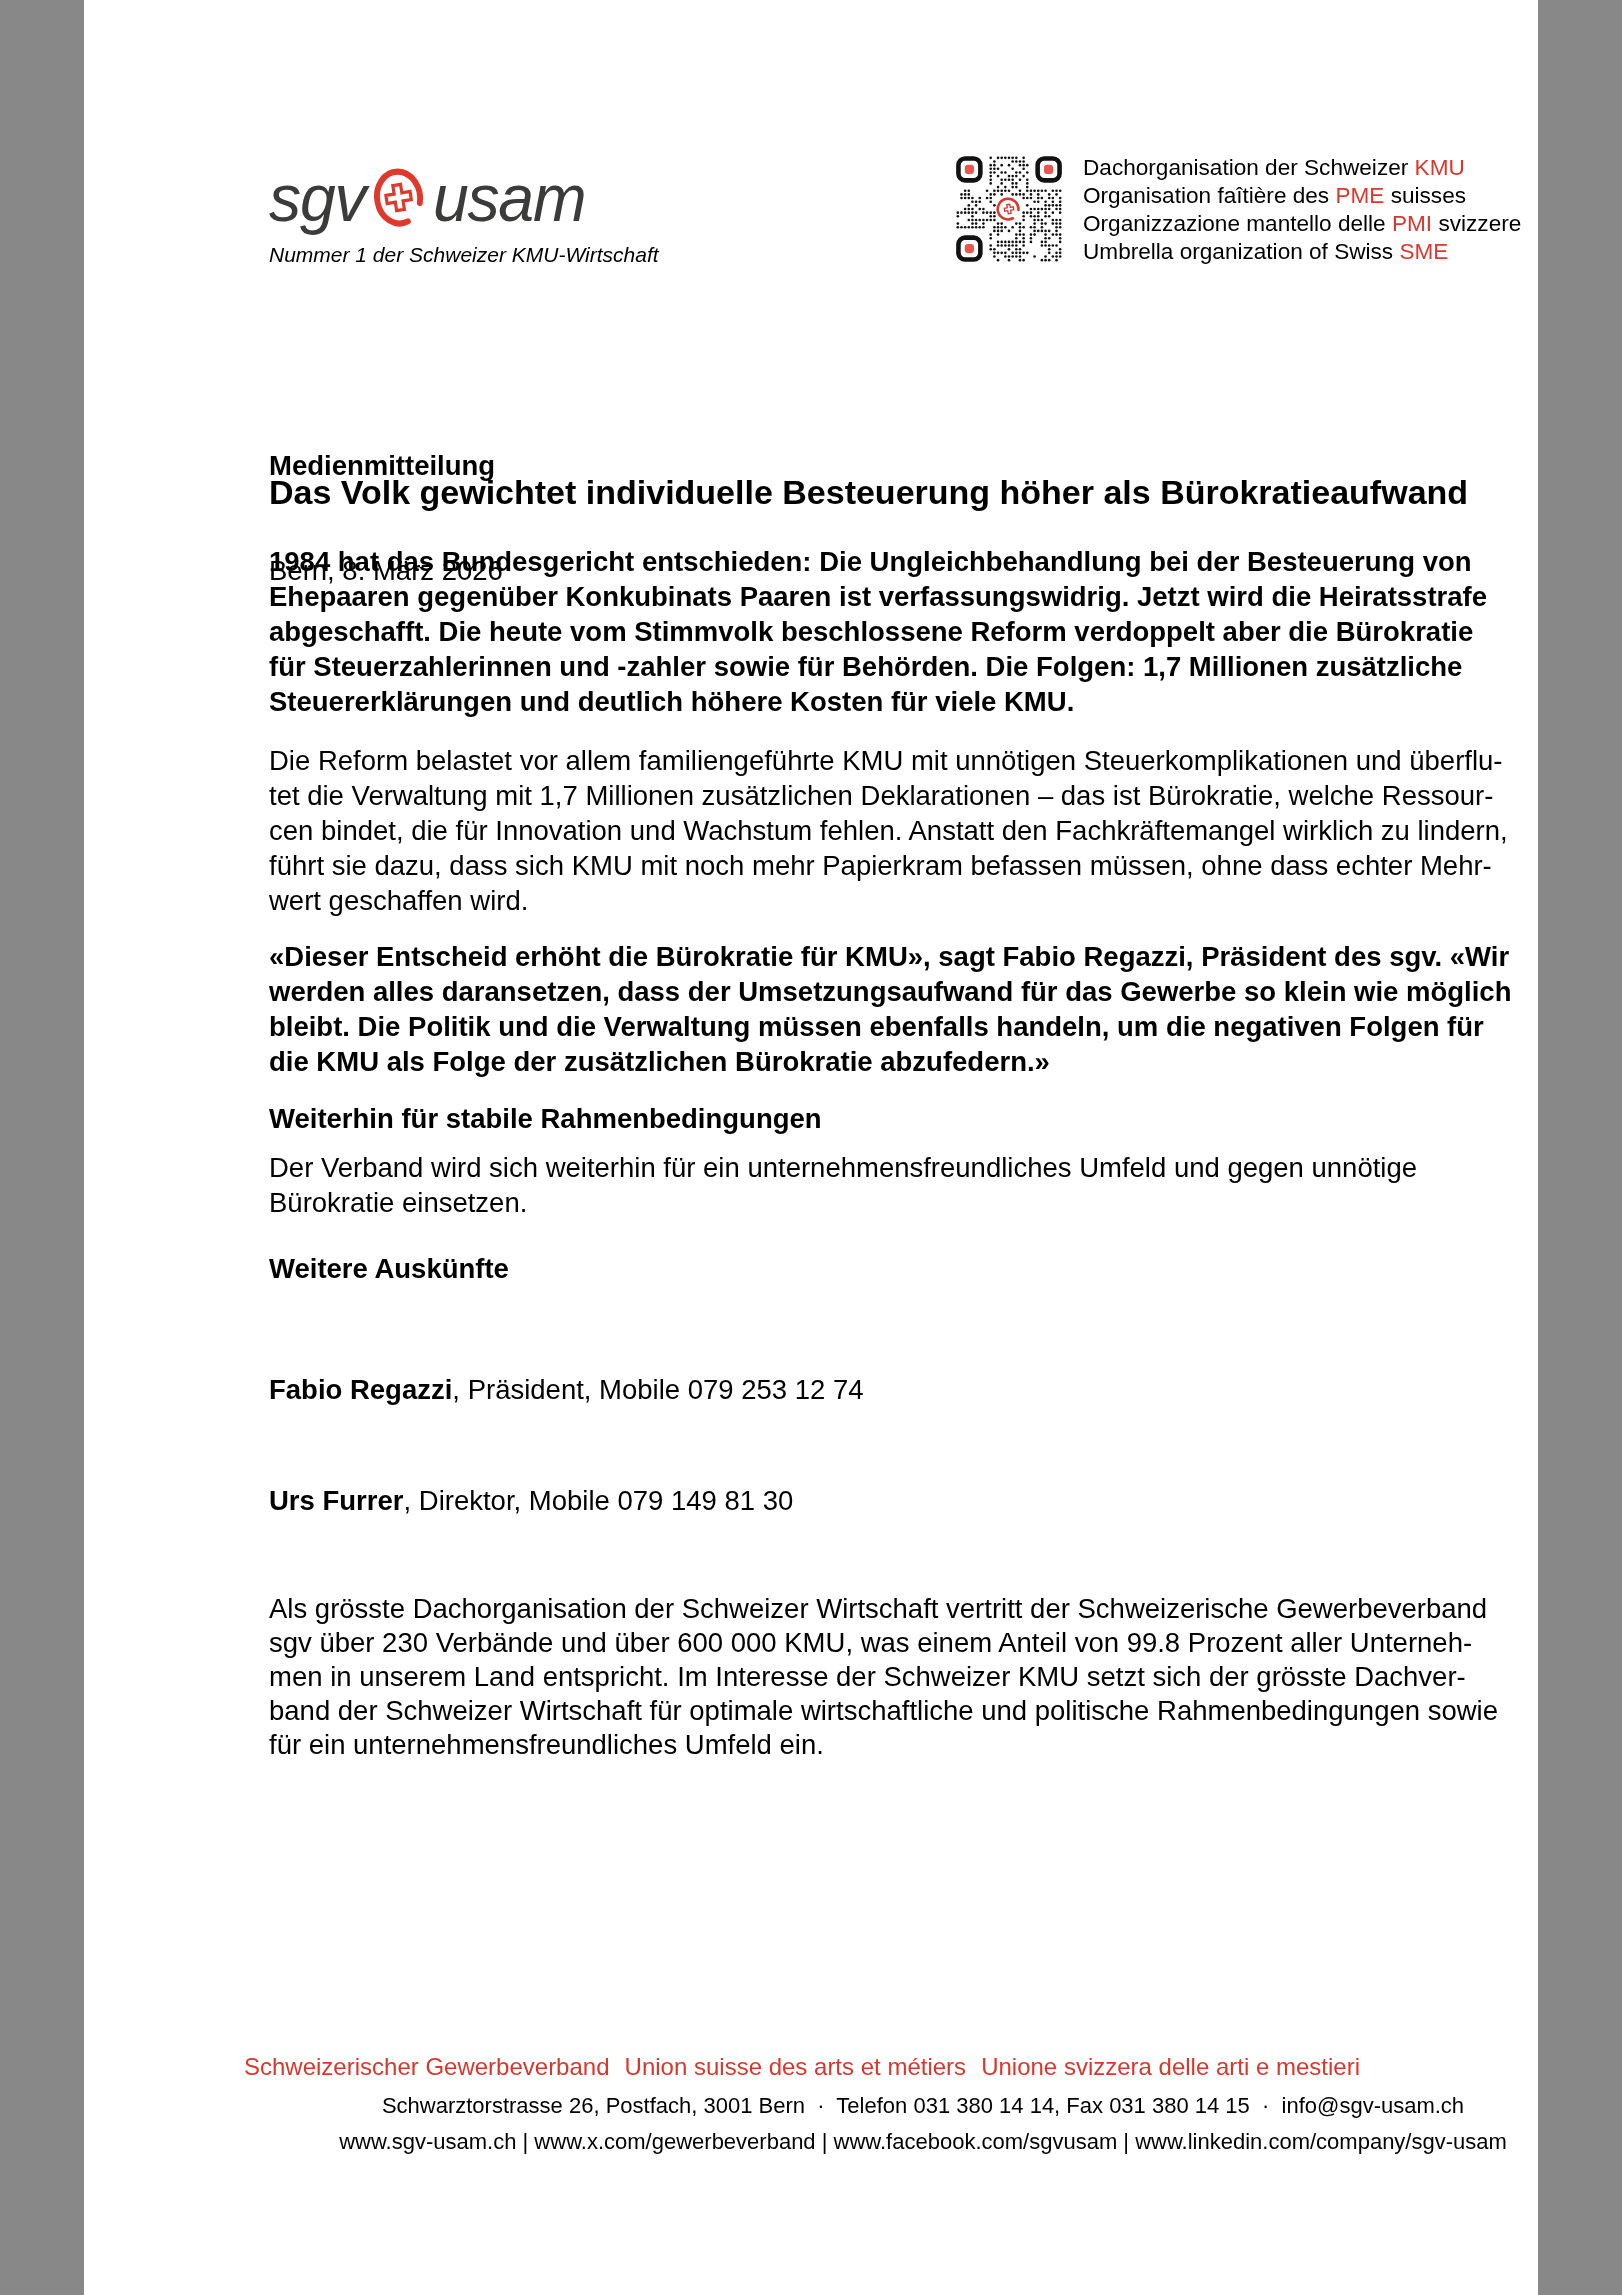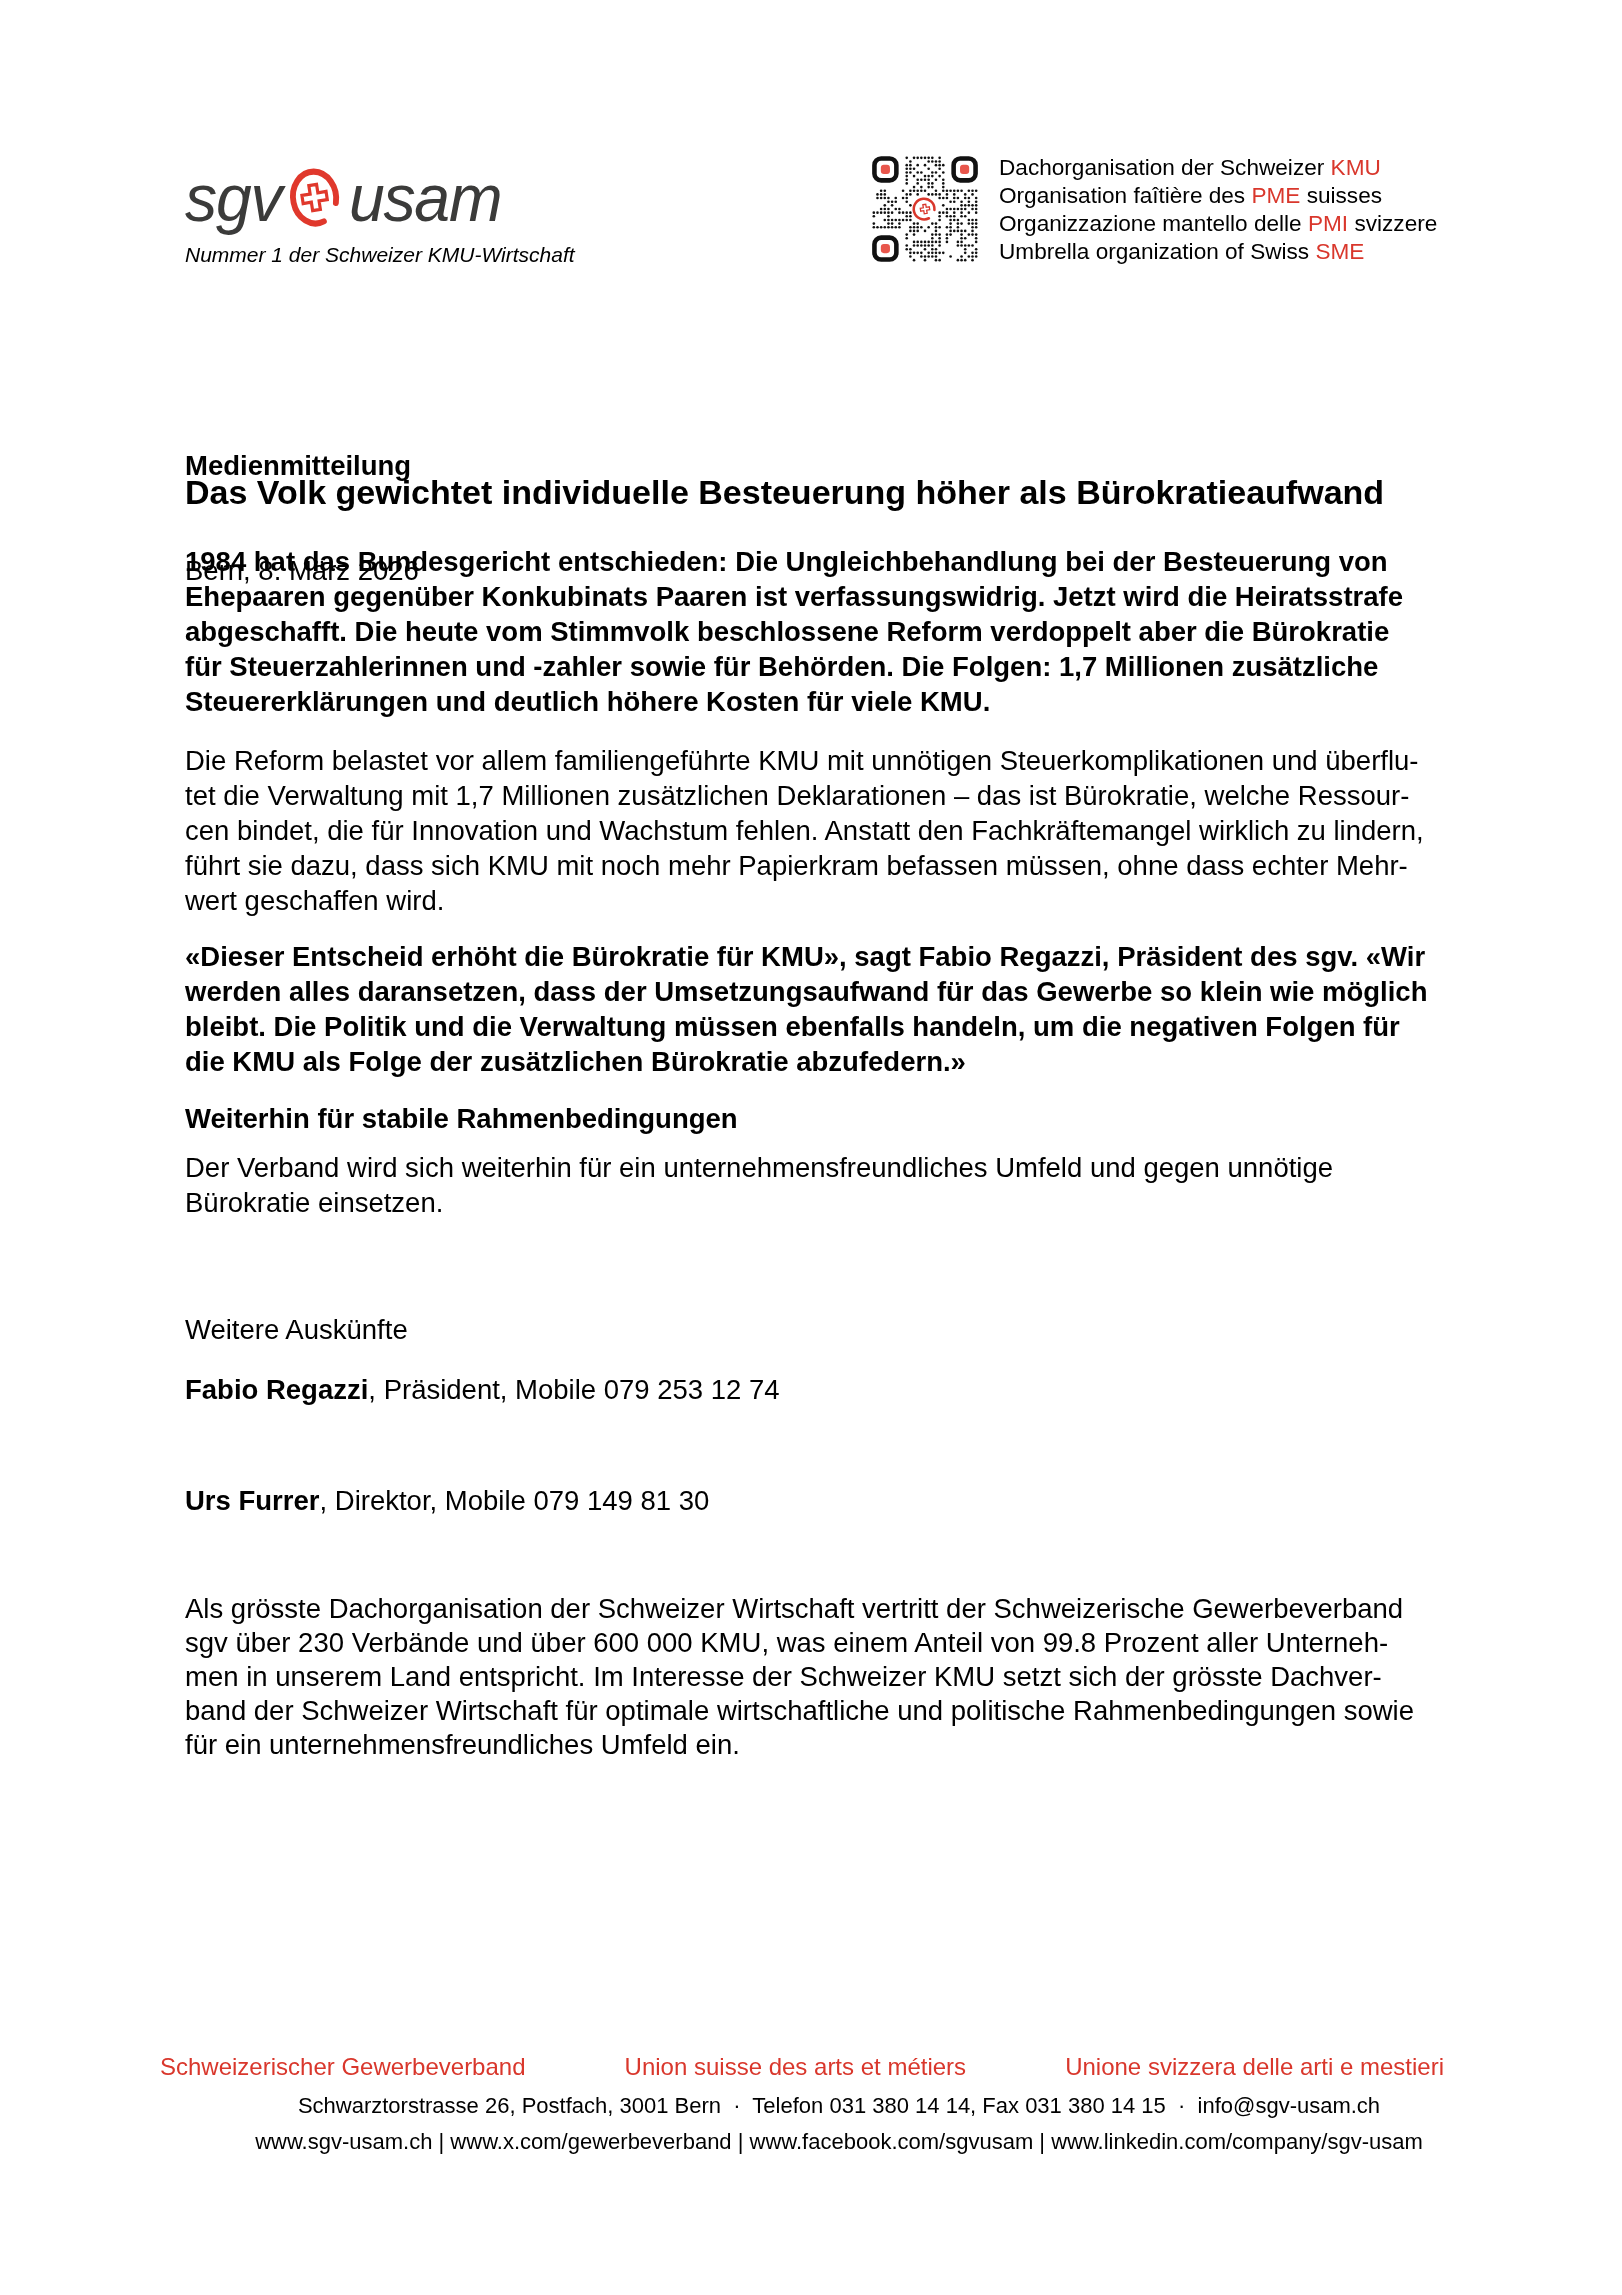--- a/index.html
+++ b/index.html
@@ -1,18 +1,18 @@
 <!DOCTYPE html>
 <html style="--red: #d9372c; --logo-gray: #3b3b3a;font-size:10.5px"><head>
 <meta charset="utf-8">
 <style>
   html,body{margin:0;padding:0;background:#888;}
   .page{
     position:relative;
-    width:1622px;height:2295px;
+    width:1454px;height:2295px;
     background:#ffffff;
     font-family:"Liberation Sans", sans-serif;
     color:#000;
     overflow:hidden;
     margin:0 auto;
   }
   .abs{position:absolute;}
   
   .logo-block{left:185px;top:161px;}
   .logo-row{display:flex;align-items:center;font-style:italic;
@@ -27,21 +27,21 @@
   
   .tx{left:185px;width:1315px;font-size:27.5px;line-height:35px;white-space:pre-wrap;}
   .b{font-weight:bold;}
   .meta{top:378px;}
   .title{top:472px;font-size:34px;font-weight:bold;line-height:41px;}
   .lead{top:544px;font-weight:bold;}
   .para1{top:743px;}
   .quote{top:939px;font-weight:bold;}
   .subhead1{top:1101px;font-weight:bold;}
   .para2{top:1150px;}
-  .subhead2{top:1312px;font-weight:normal;}
+  .subhead2{top:1251px;font-weight:bold;}
   .contacts{top:1297px;line-height:37px;}
   .boiler{top:1592px;line-height:34px;}
   
   .footer-orgs{left:160px;right:178px;top:2053px;display:flex;
     justify-content:space-between;color:var(--red);font-size:24px;}
   .footer-line{left:0;width:1622px;text-align:center;font-size:22px;white-space:pre-wrap;padding-left:28px;}
   .footer-address{top:2093px;}
   .footer-web{top:2129px;}
 </style>
 </head>

